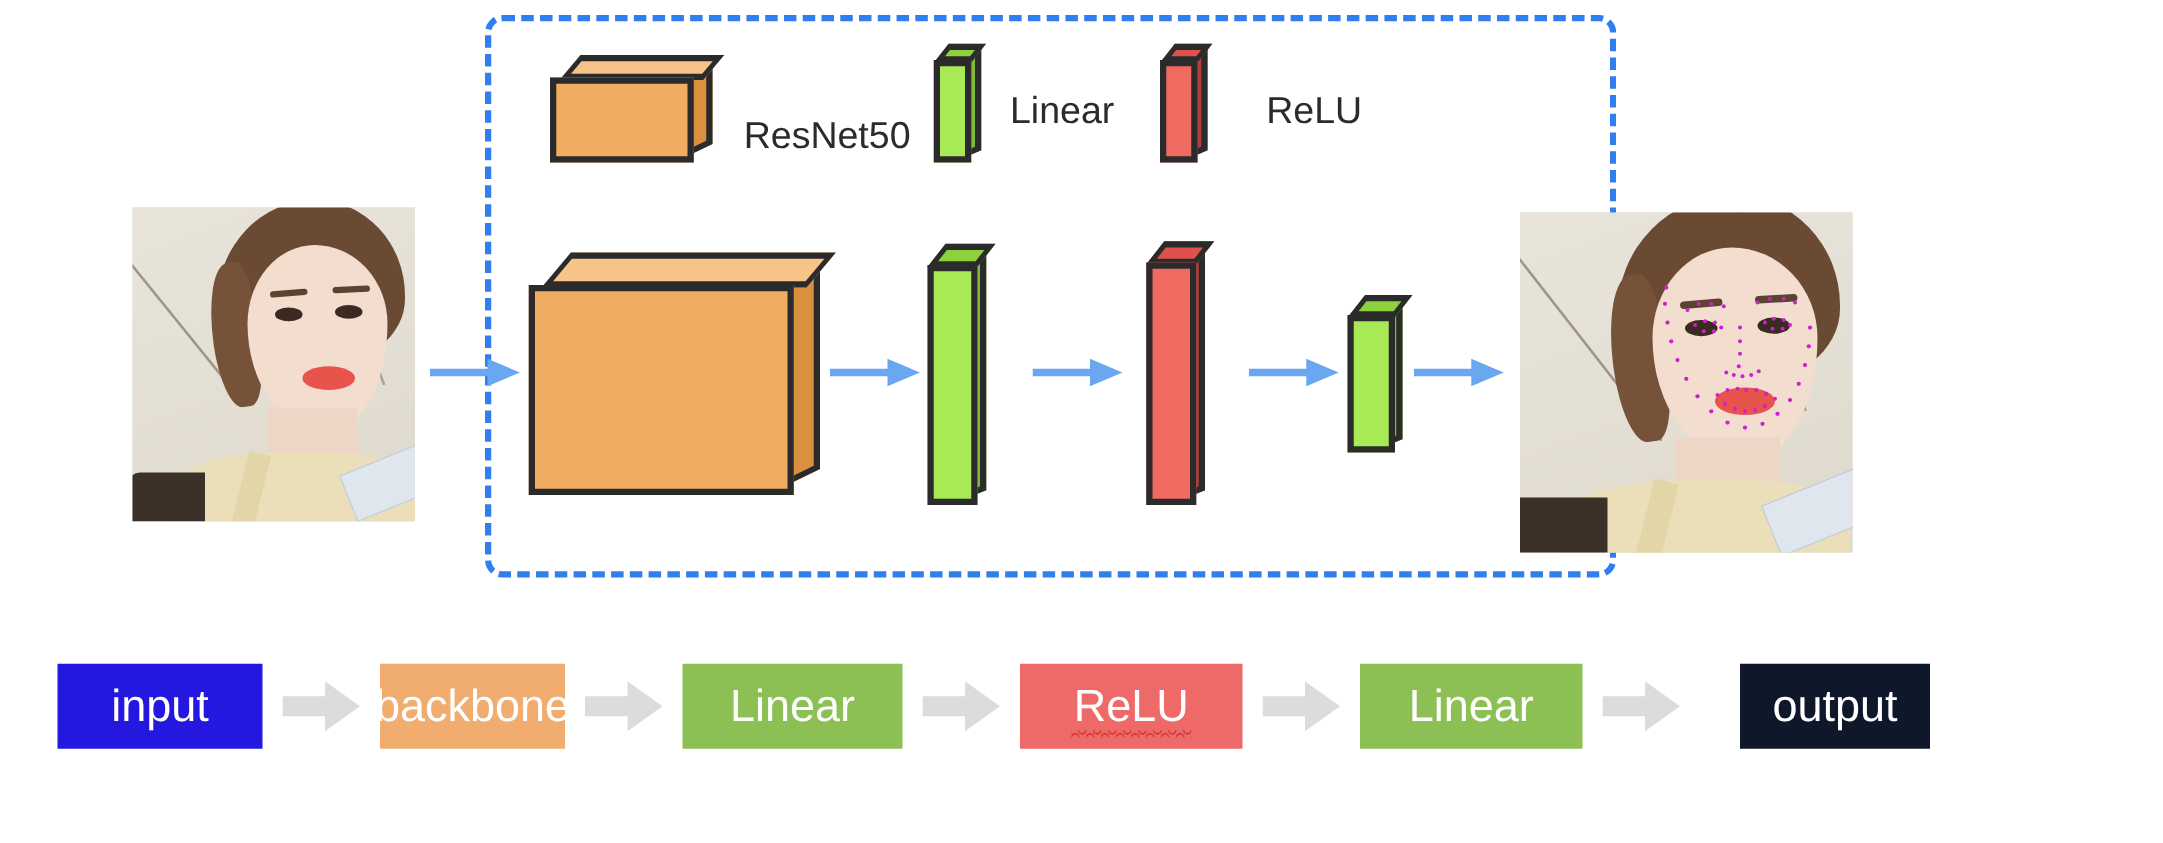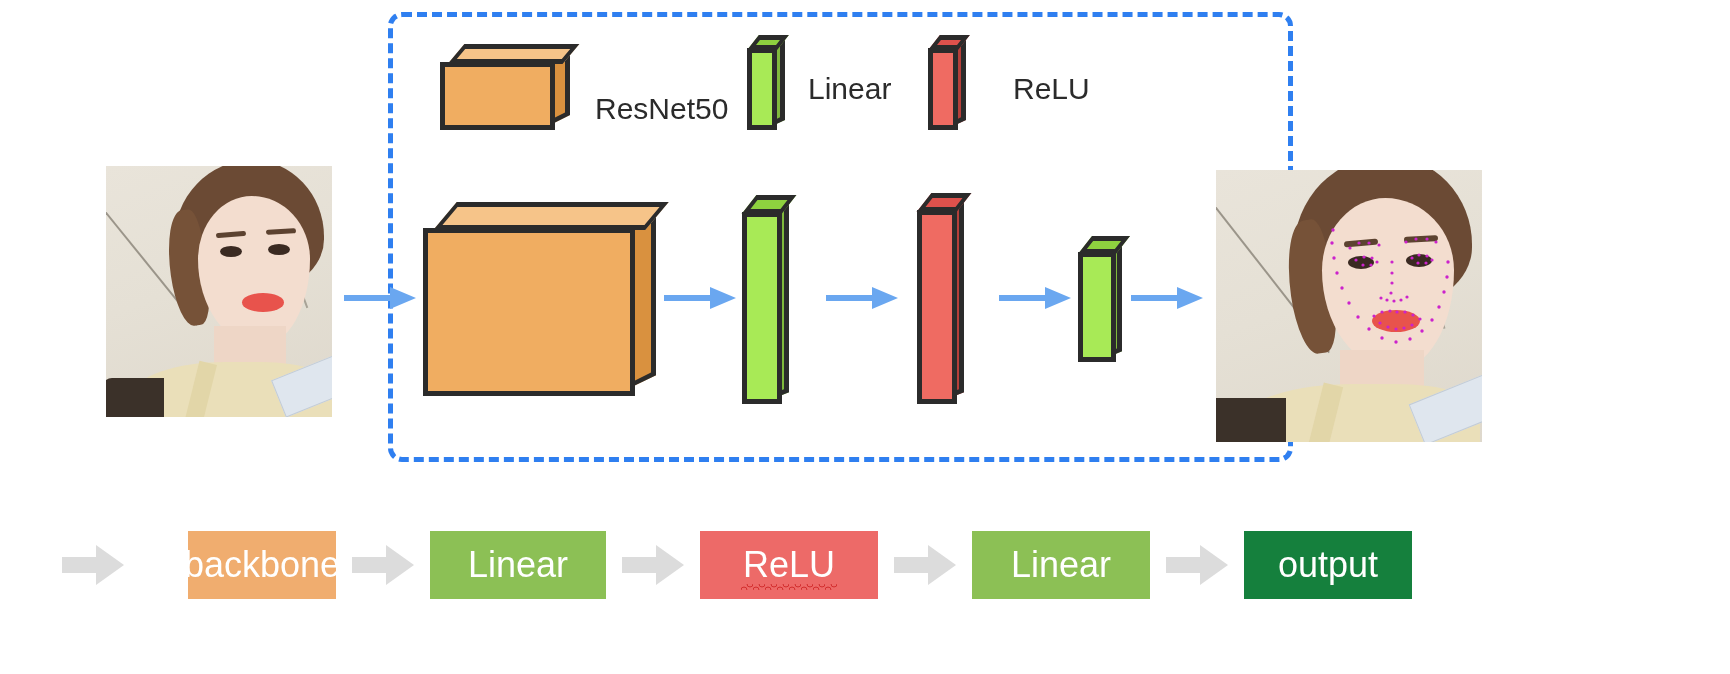--- a/index.html
+++ b/index.html
@@ -280,25 +280,28 @@
       <circle cx="188" cy="158" r="1.6"></circle>
         <circle cx="180" cy="159" r="1.6"></circle>
       <circle cx="172" cy="157" r="1.6"></circle>
         <circle cx="164" cy="153" r="1.6"></circle>
     </g>
   </svg>
 </div>
 
 <div id="flow">
 
-  <svg class="flow-arrow" viewBox="0 0 62 44">
-    <path d="M0 14 H34 V2 L62 22 L34 42 V30 H0 Z" fill="#dcdcdc"></path>
-  </svg>
-
-  <div class="flow-box" style="background:#f0ad6f; width:148px;margin-left:48px;">
+  <div class="flow-box" style="background:#2418e0; width:164px;">
+    <span class="txt">input</span>
+  </div>
+  <svg class="flow-arrow" viewBox="0 0 62 44">
+    <path d="M0 14 H34 V2 L62 22 L34 42 V30 H0 Z" fill="#dcdcdc"></path>
+  </svg>
+
+  <div class="flow-box" style="background:#f0ad6f; width:148px;">
     <span class="txt">backbone</span>
   </div>
   <svg class="flow-arrow" viewBox="0 0 62 44">
     <path d="M0 14 H34 V2 L62 22 L34 42 V30 H0 Z" fill="#dcdcdc"></path>
   </svg>
 
   <div class="flow-box" style="background:#8cc055; width:176px;">
     <span class="txt">Linear</span>
   </div>
   <svg class="flow-arrow" viewBox="0 0 62 44">
@@ -312,17 +315,17 @@
     <path d="M0 14 H34 V2 L62 22 L34 42 V30 H0 Z" fill="#dcdcdc"></path>
   </svg>
 
   <div class="flow-box" style="background:#8cc055; width:178px;">
     <span class="txt">Linear</span>
   </div>
   <svg class="flow-arrow" viewBox="0 0 62 44">
     <path d="M0 14 H34 V2 L62 22 L34 42 V30 H0 Z" fill="#dcdcdc"></path>
   </svg>
 
-  <div class="flow-box" style="background:#15803d; width:168px;">
+  <div class="flow-box" style="background:#0f172a; width:152px;margin-left:32px;">
     <span class="txt">output</span>
   </div>
 
 </div>
 
 </body></html>

